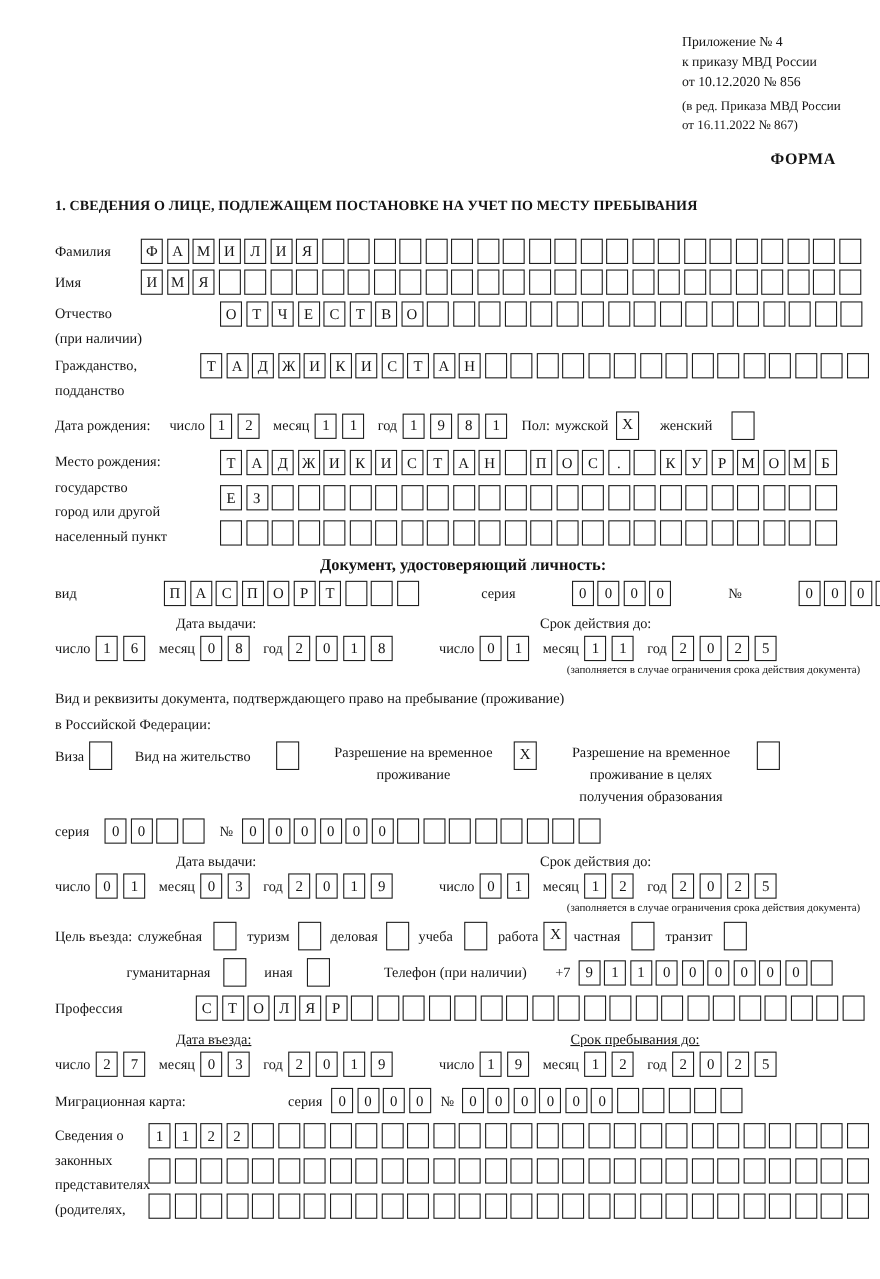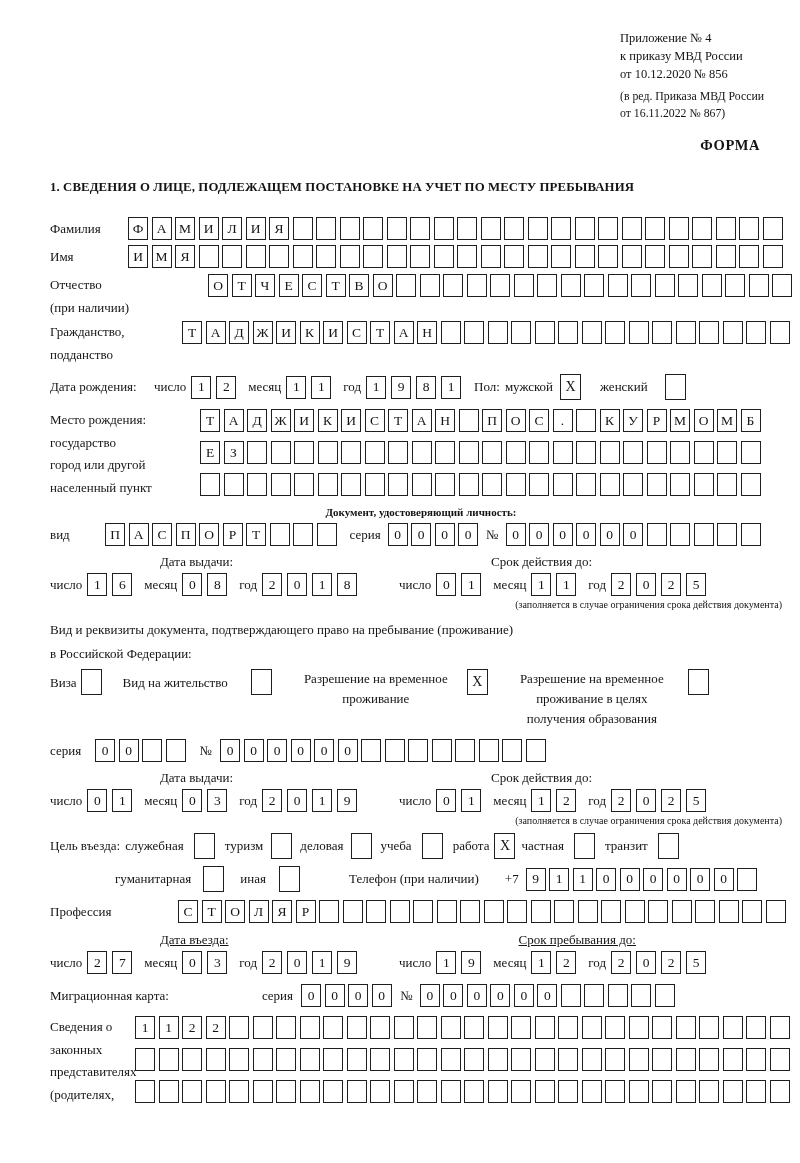--- a/index.html
+++ b/index.html
@@ -24,21 +24,21 @@
     display:inline-flex; align-items:center; justify-content:center;
     font-size:13.5px; background:#fff;
   }
   .checkbox {
     width:21px; height:26px; border:1.7px solid #1f1f1f; flex:0 0 auto;
     display:inline-flex; align-items:center; justify-content:center;
     font-size:14px; background:#fff;
   }
   .lblcol { line-height:22.5px; flex:0 0 auto; }
   .boxstack > .cells { display:flex; }
-  .doc-heading { text-align:center; font-weight:bold; font-size:11px; margin-top:7px; }
+  .doc-heading { text-align:center; font-weight:bold; font-size:15px; margin-top:7px; }
   .dgrp { display:inline-flex; align-items:center; gap:5px; }
   .dgrp .cells { gap:5px; }
   .dlbl { margin-left:7px; }
   .dlbl:first-child { margin-left:0; }
   .note { font-size:10px; text-align:right; padding-right:10px; margin-top:3px; }
   .optlbl2 { width:158px; text-align:center; line-height:1.55; }
   .optlbl3 { width:168px; text-align:center; line-height:1.55; }
 </style>
 </head>
 <body>
@@ -121,21 +121,21 @@
         <span class="cell"></span>
         <span class="cell"></span>
         <span class="cell"></span>
         <span class="cell"></span>
         <span class="cell"></span>
         <span class="cell"></span>
         <span class="cell"></span>
       </span>
   </div>
 
-  <div class="row top" style="margin-top:6px;justify-content:space-between;">
+  <div class="row top" style="margin-top:6px;">
     <span class="lblcol" style="width:150px;">
       <span style="display:block;">Отчество</span>
       <span style="display:block;">(при наличии)</span>
     </span>
     <span class="cells">
         <span class="cell">О</span>
         <span class="cell">Т</span>
         <span class="cell">Ч</span>
         <span class="cell">Е</span>
         <span class="cell">С</span>
@@ -309,21 +309,21 @@
           <span class="cell"></span>
           <span class="cell"></span>
           <span class="cell"></span>
           <span class="cell"></span>
         </span>
     </span>
   </div>
 
   <div class="doc-heading">Документ, удостоверяющий личность:</div>
 
-  <div class="row" style="margin-top:5px;">
+  <div class="row" style="margin-top:5px;gap:44px;">
     <span class="lbl" style="width:55px;">вид</span>
     <span class="cells">
         <span class="cell">П</span>
         <span class="cell">А</span>
         <span class="cell">С</span>
         <span class="cell">П</span>
         <span class="cell">О</span>
         <span class="cell">Р</span>
         <span class="cell">Т</span>
         <span class="cell"></span>

